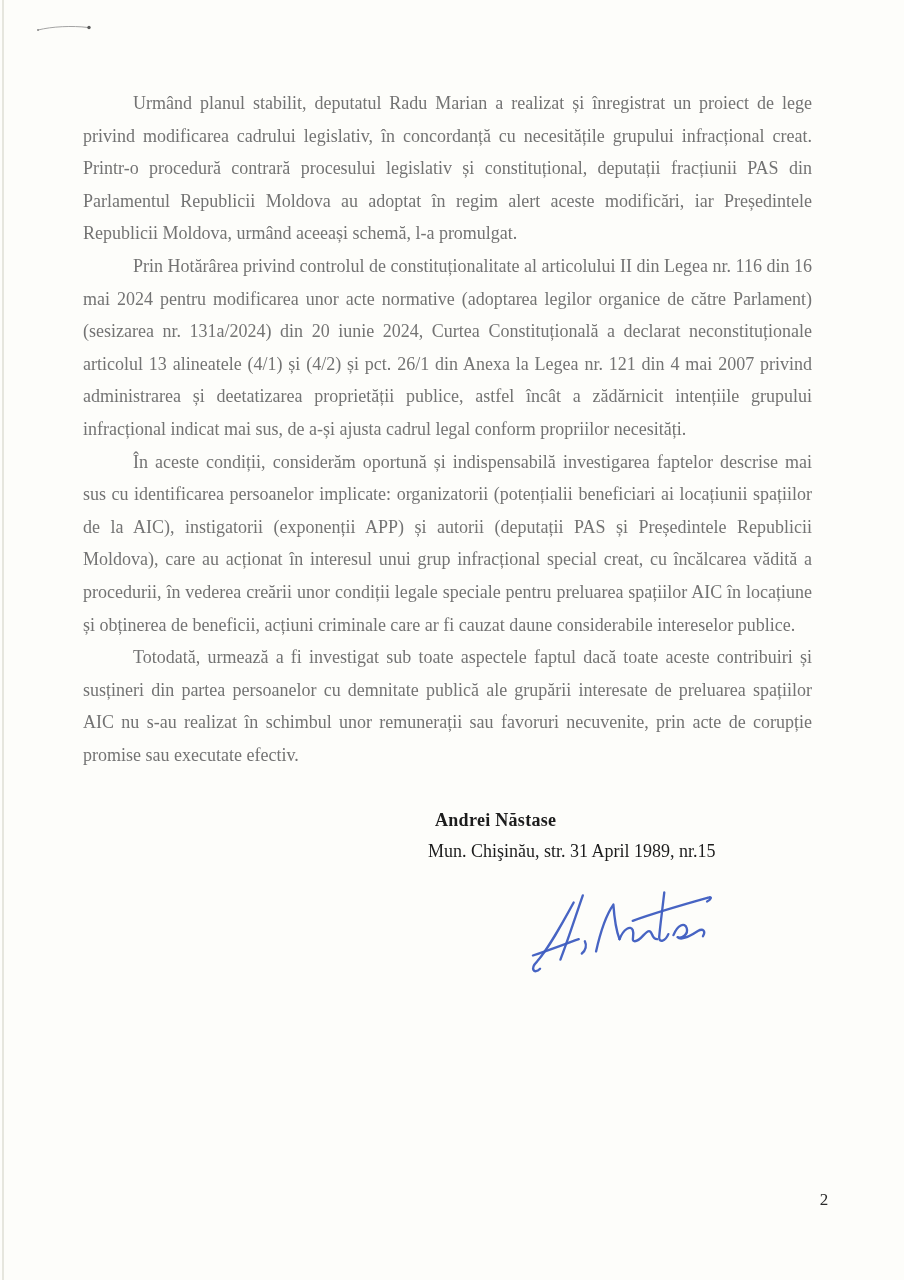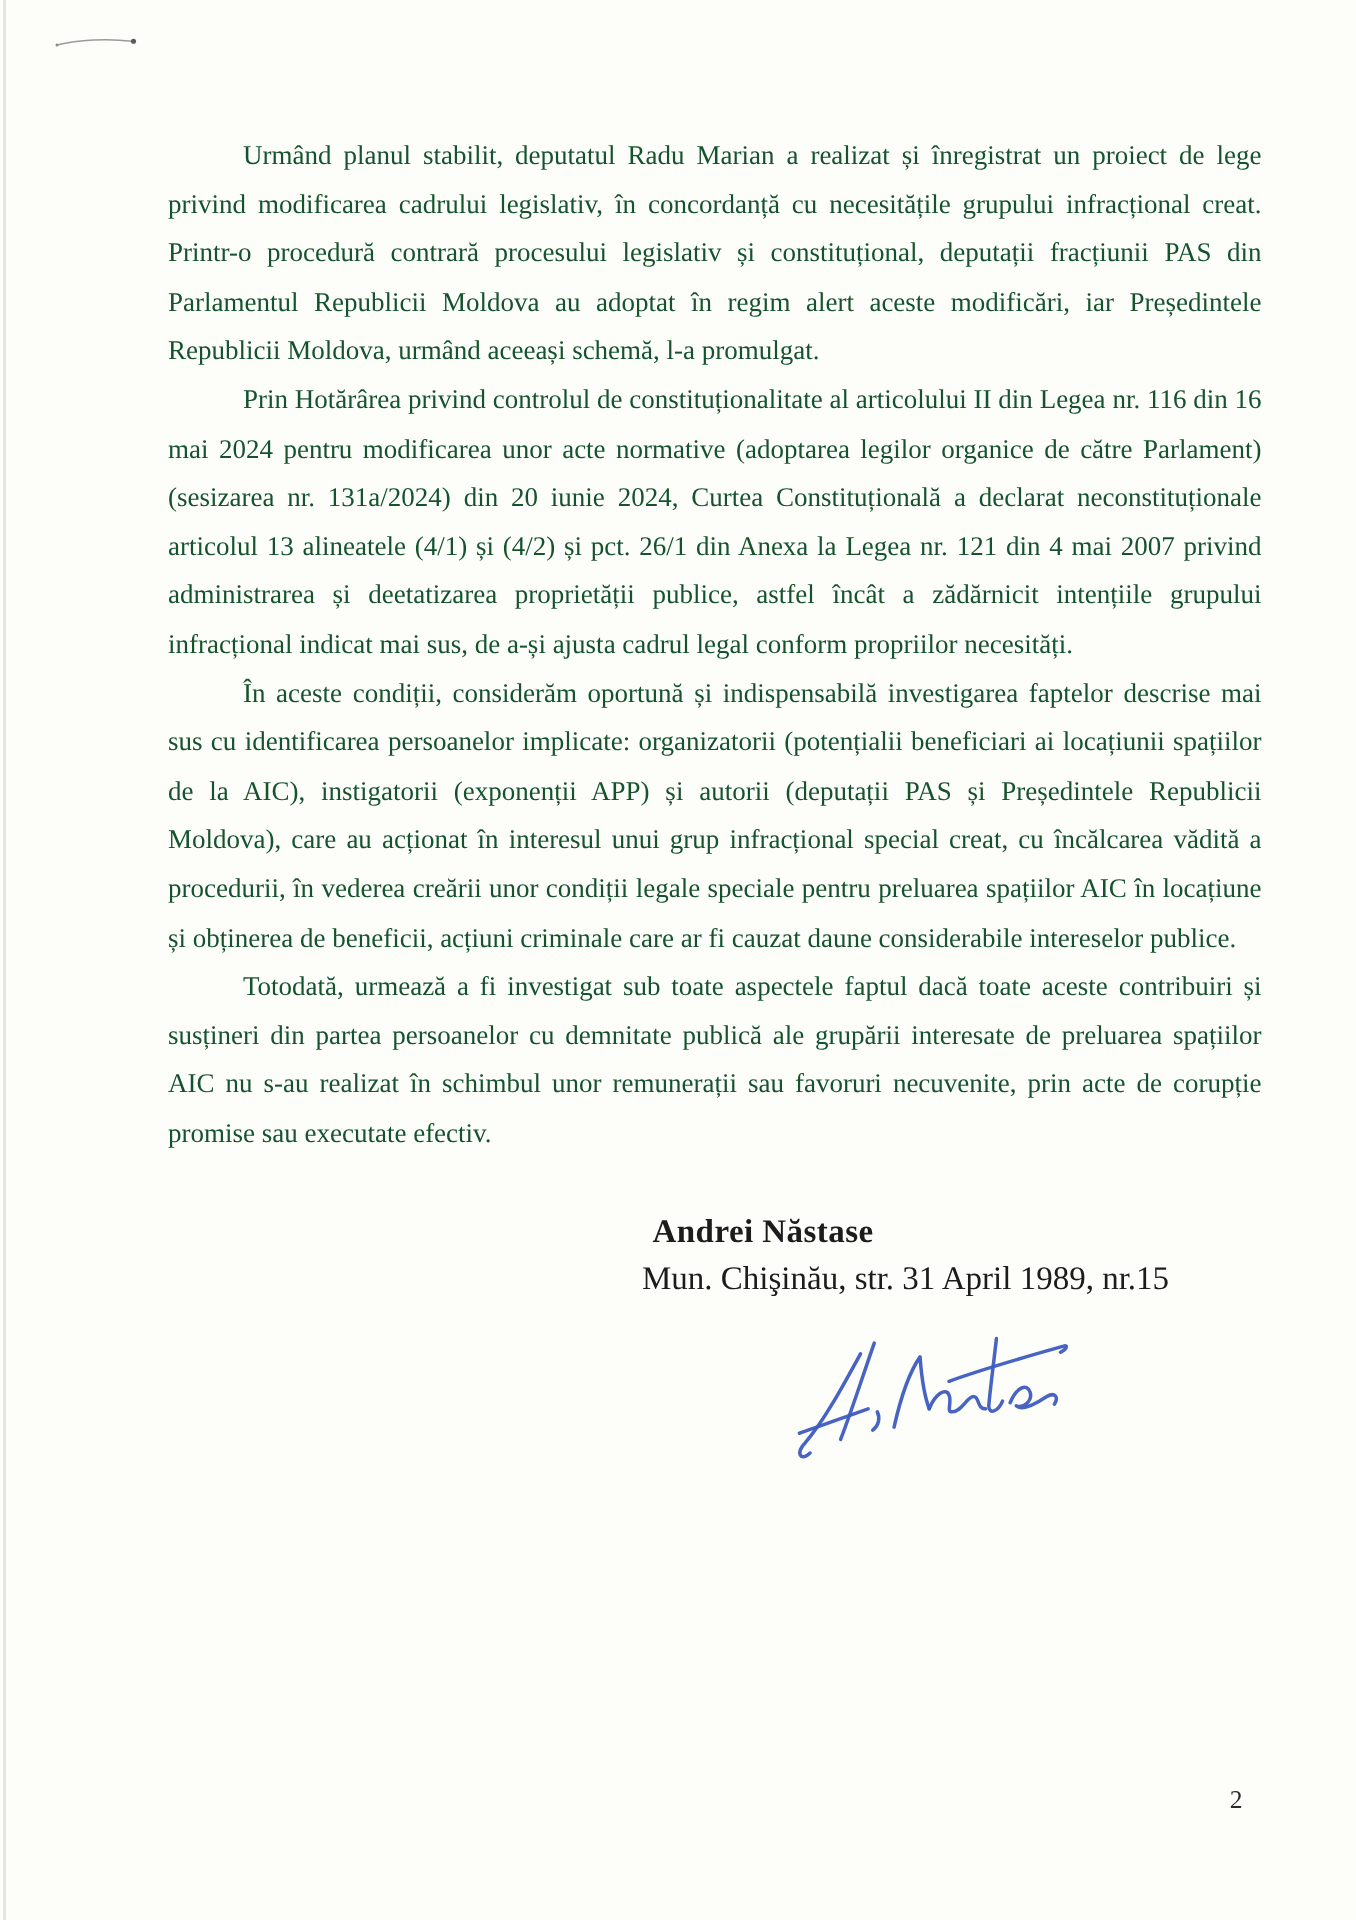--- a/index.html
+++ b/index.html
@@ -27,37 +27,37 @@
   }
   .scribble {
     position: absolute;
     left: 28px;
     top: 20px;
     width: 84px;
     height: 18px;
   }
   .content {
     position: absolute;
-    left: 112px;
+    left: 83px;
     top: 87px;
     width: 729px;
     font-size: 18px;
     line-height: 32.6px;
     text-align: justify;
-    color: #14532d;
+    color: #737373;
   }
   .para {
     margin: 0;
     text-indent: 50px;
   }
   .signer {
     position: absolute;
     left: 428px;
     top: 805px;
-    font-size: 22px;
+    font-size: 18px;
     line-height: 31px;
     color: #1c1c1c;
     white-space: nowrap;
   }
   .signer-name {
     font-weight: bold;
     padding-left: 7px;
     letter-spacing: 0.3px;
   }
   .signature-svg {

